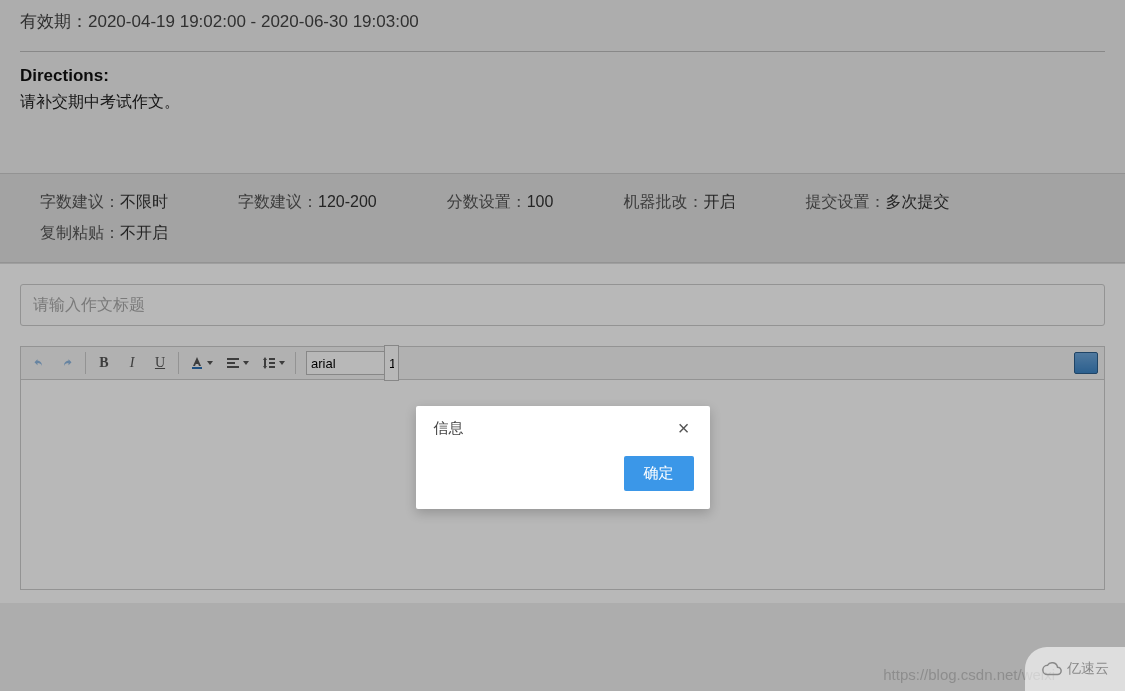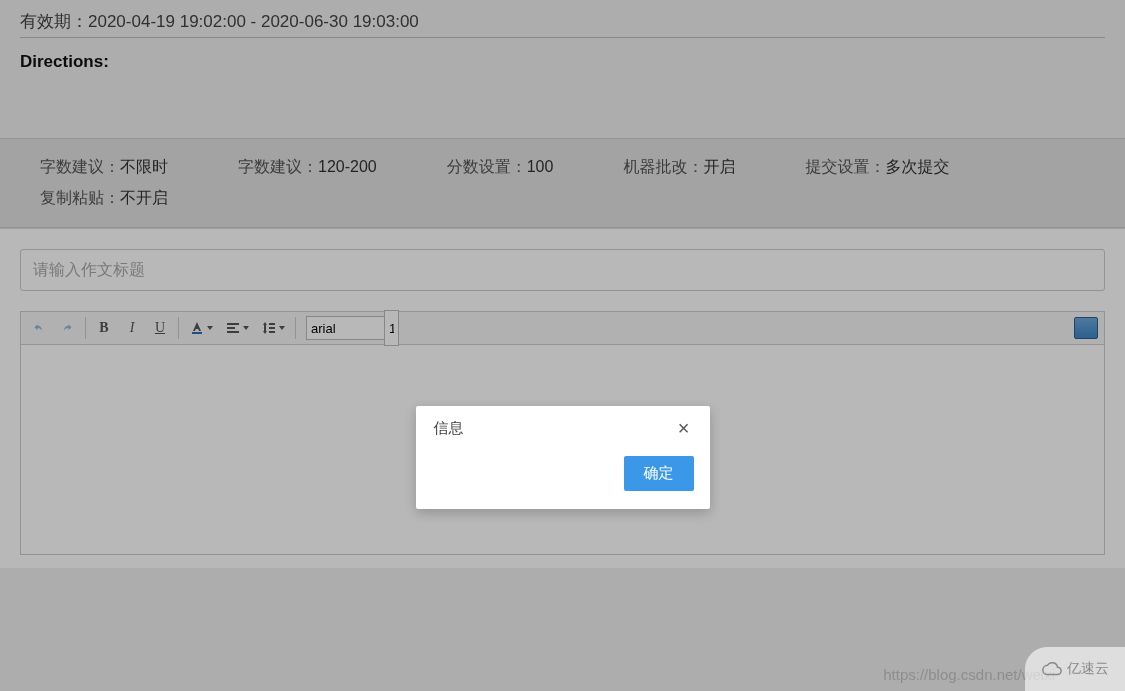--- a/index.html
+++ b/index.html
@@ -20,21 +20,21 @@
   }
   .assignment-title {
     font-size: 21px;
     font-weight: 700;
     color: #222;
     margin: 4px 0 14px 0;
   }
   .validity {
     font-size: 17px;
     color: #444;
-    margin-bottom: 4px;
+    margin-bottom: 18px;
   }
   .hr {
     border: none;
     border-top: 1px solid #bdbdbd;
     margin: 0 0 14px 0;
   }
   .directions-label {
     font-weight: 700;
     font-size: 17px;
     color: #111;
@@ -244,20 +244,21 @@
 </style>
 </head>
 <body>
 
 <div class="header-block">
   <div class="validity">
     <span>有效期：</span><span>2020-04-19 19:02:00 - 2020-06-30 19:03:00</span>
   </div>
   <hr class="hr">
   <div class="directions-label">Directions:</div>
+  <div class="directions-body">请补交期中考试作文。</div>
 </div>
 
 <div class="settings-bar">
   <div class="settings-row">
     <span class="setting-item">
       <span class="setting-label">字数建议：</span><span class="setting-value">不限时</span>
     </span>
     <span class="setting-item">
       <span class="setting-label">字数建议：</span><span class="setting-value">120-200</span>
     </span>

